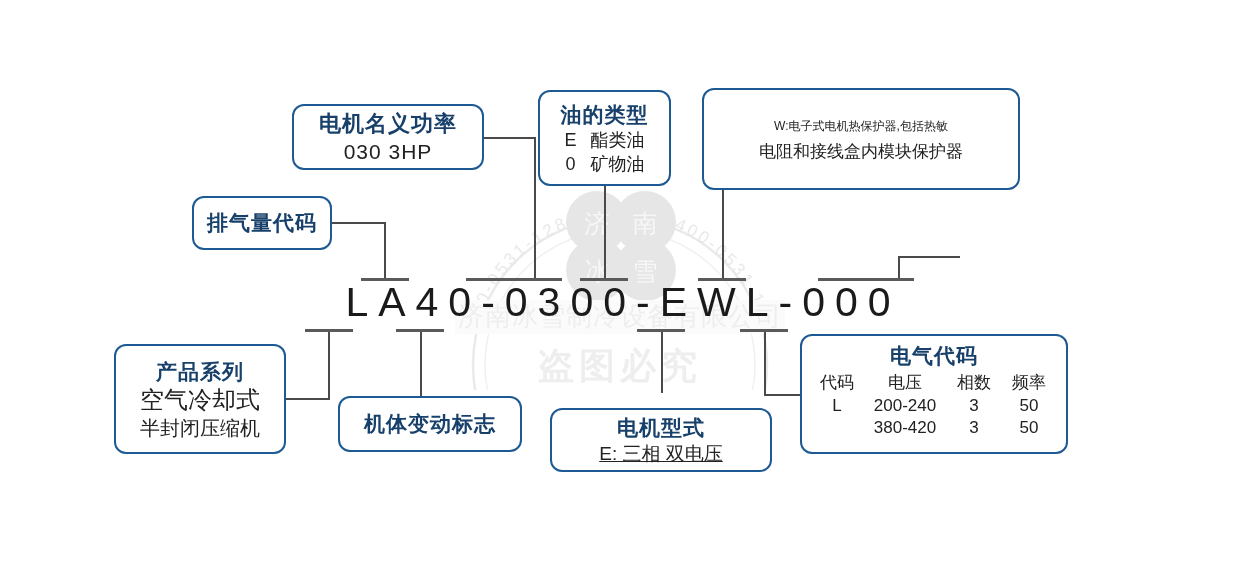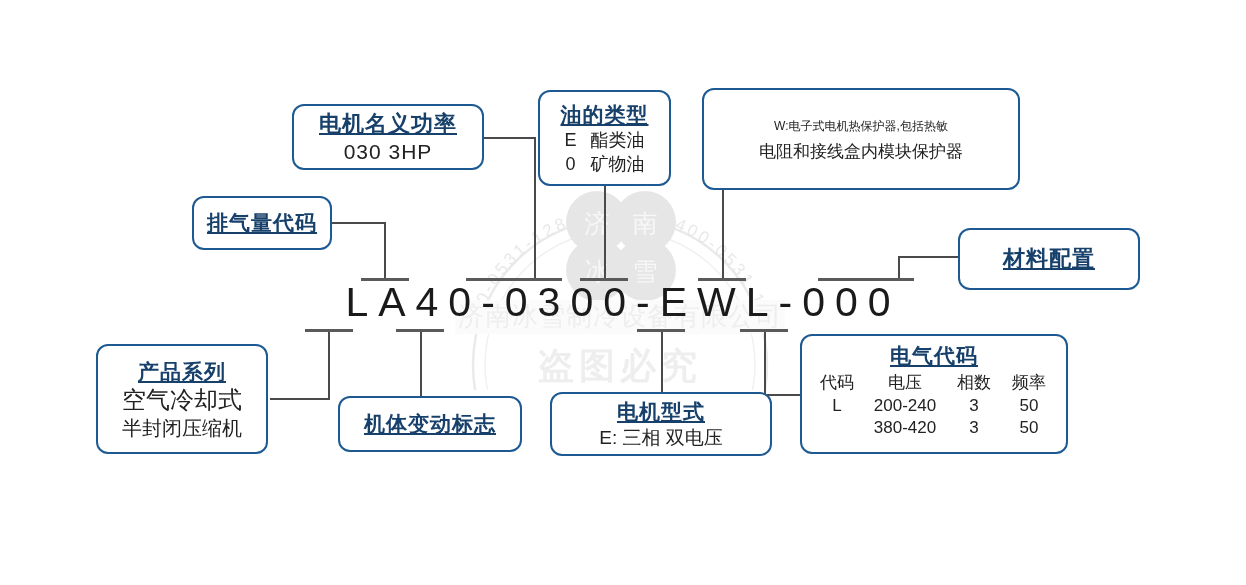--- a/index.html
+++ b/index.html
@@ -6,21 +6,21 @@
   body{width:1246px;height:585px;font-family:"Liberation Sans","DejaVu Sans",sans-serif;-webkit-font-smoothing:antialiased;}
   #stage{position:relative;width:1246px;height:585px;overflow:hidden;background:#fff;}
 
   
   #watermark{position:absolute;left:455px;top:175px;width:330px;height:215px;opacity:.9;pointer-events:none;}
   #watermark svg{display:block;}
 
   
   .box{position:absolute;box-sizing:border-box;border:2.5px solid #1d5a94;border-radius:12px;background:#ffffff;
        display:flex;flex-direction:column;align-items:center;justify-content:center;z-index:5;}
-  .box .ttl{color:#17406b;font-weight:bold;letter-spacing:1px;white-space:nowrap;text-decoration:underline;}
+  .box .ttl{color:#17406b;font-weight:bold;letter-spacing:1px;white-space:nowrap;}
   .box .sub{color:#222;white-space:nowrap;}
 
   
   #codeline{position:absolute;left:0;top:279px;width:1246px;text-align:center;z-index:6;
             font-size:41px;color:#1a1a1a;letter-spacing:10px;font-weight:500;white-space:nowrap;}
   #codeline span{display:inline-block;}
 
   
   .ln{position:absolute;background:#4a4a4a;z-index:4;}
   .lnh{height:2px;}
@@ -121,37 +121,34 @@
 
   <div class="box" style="left:702px;top:88px;width:318px;height:102px;">
     <div class="sub" style="font-size:12px;line-height:25px;">W:电子式电机热保护器,包括热敏</div>
     <div class="sub" style="font-size:17px;line-height:25px;">电阻和接线盒内模块保护器</div>
   </div>
 
   <div class="box" style="left:192px;top:196px;width:140px;height:54px;">
     <div class="ttl" style="font-size:21px;">排气量代码</div>
   </div>
 
-  <div class="box" style="left:958px;top:228px;width:182px;height:62px;">
-    <div class="ttl" style="font-size:22px;">材料配置</div>
-  </div>
 
-  <div class="box" style="left:96px;top:344px;width:172px;height:110px;">
+  <div class="box" style="left:114px;top:344px;width:172px;height:110px;">
     <div class="ttl" style="font-size:21px;line-height:29px;">产品系列</div>
     <div class="sub" style="font-size:24px;line-height:28px;">空气冷却式</div>
     <div class="sub" style="font-size:20px;line-height:28px;">半封闭压缩机</div>
   </div>
 
   <div class="box" style="left:338px;top:396px;width:184px;height:56px;">
     <div class="ttl" style="font-size:21px;">机体变动标志</div>
   </div>
 
-  <div class="box" style="left:550px;top:392px;width:222px;height:64px;">
+  <div class="box" style="left:550px;top:408px;width:222px;height:64px;">
     <div class="ttl" style="font-size:21px;line-height:27px;">电机型式</div>
-    <div class="sub" style="font-size:19px;line-height:26px;">E: 三相 双电压</div>
+    <div class="sub" style="font-size:19px;line-height:26px;text-decoration:underline;">E: 三相 双电压</div>
   </div>
 
   <div class="box" style="left:800px;top:334px;width:268px;height:120px;justify-content:flex-start;padding-top:6px;">
     <div class="ttl" style="font-size:21px;line-height:28px;">电气代码</div>
     <table style="border-collapse:collapse;font-size:17px;color:#222;width:246px;table-layout:fixed;">
       <thead>
         <tr>
           <th style="font-weight:normal;padding:1px 0;width:52px;text-align:center;">代码</th>
           <th style="font-weight:normal;padding:1px 0;width:84px;text-align:center;">电压</th>
           <th style="font-weight:normal;padding:1px 0;width:54px;text-align:center;">相数</th>

